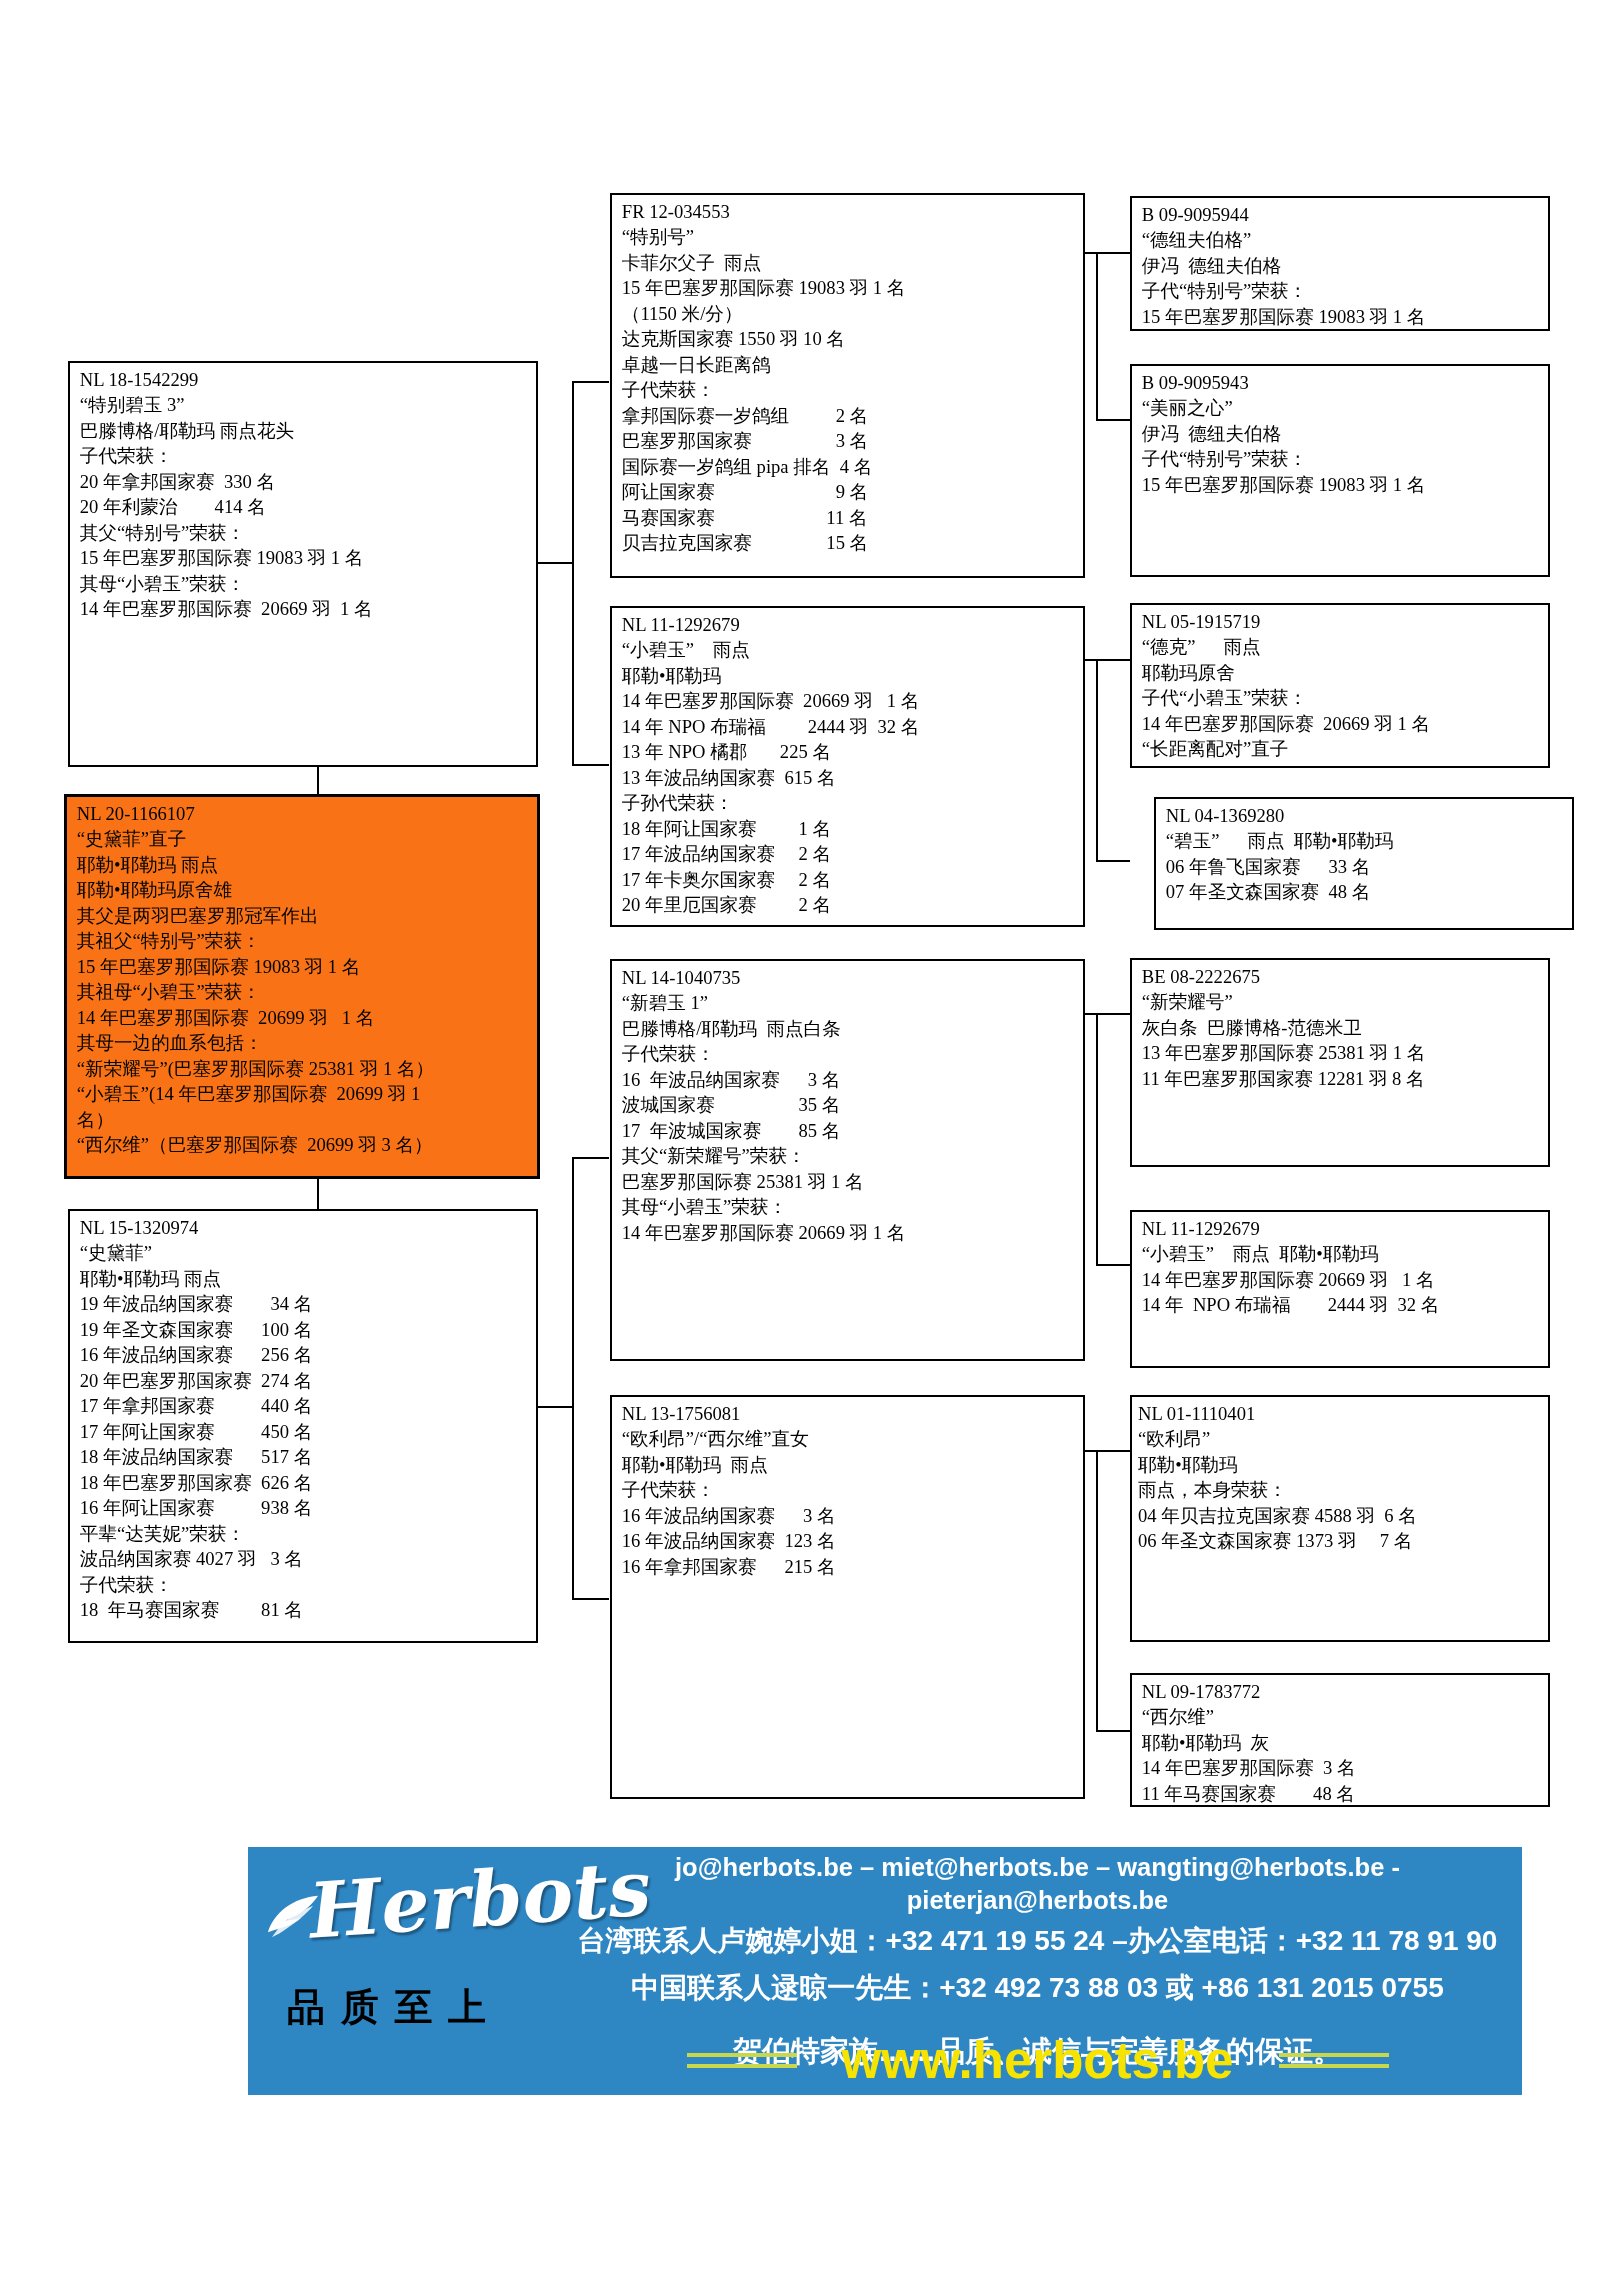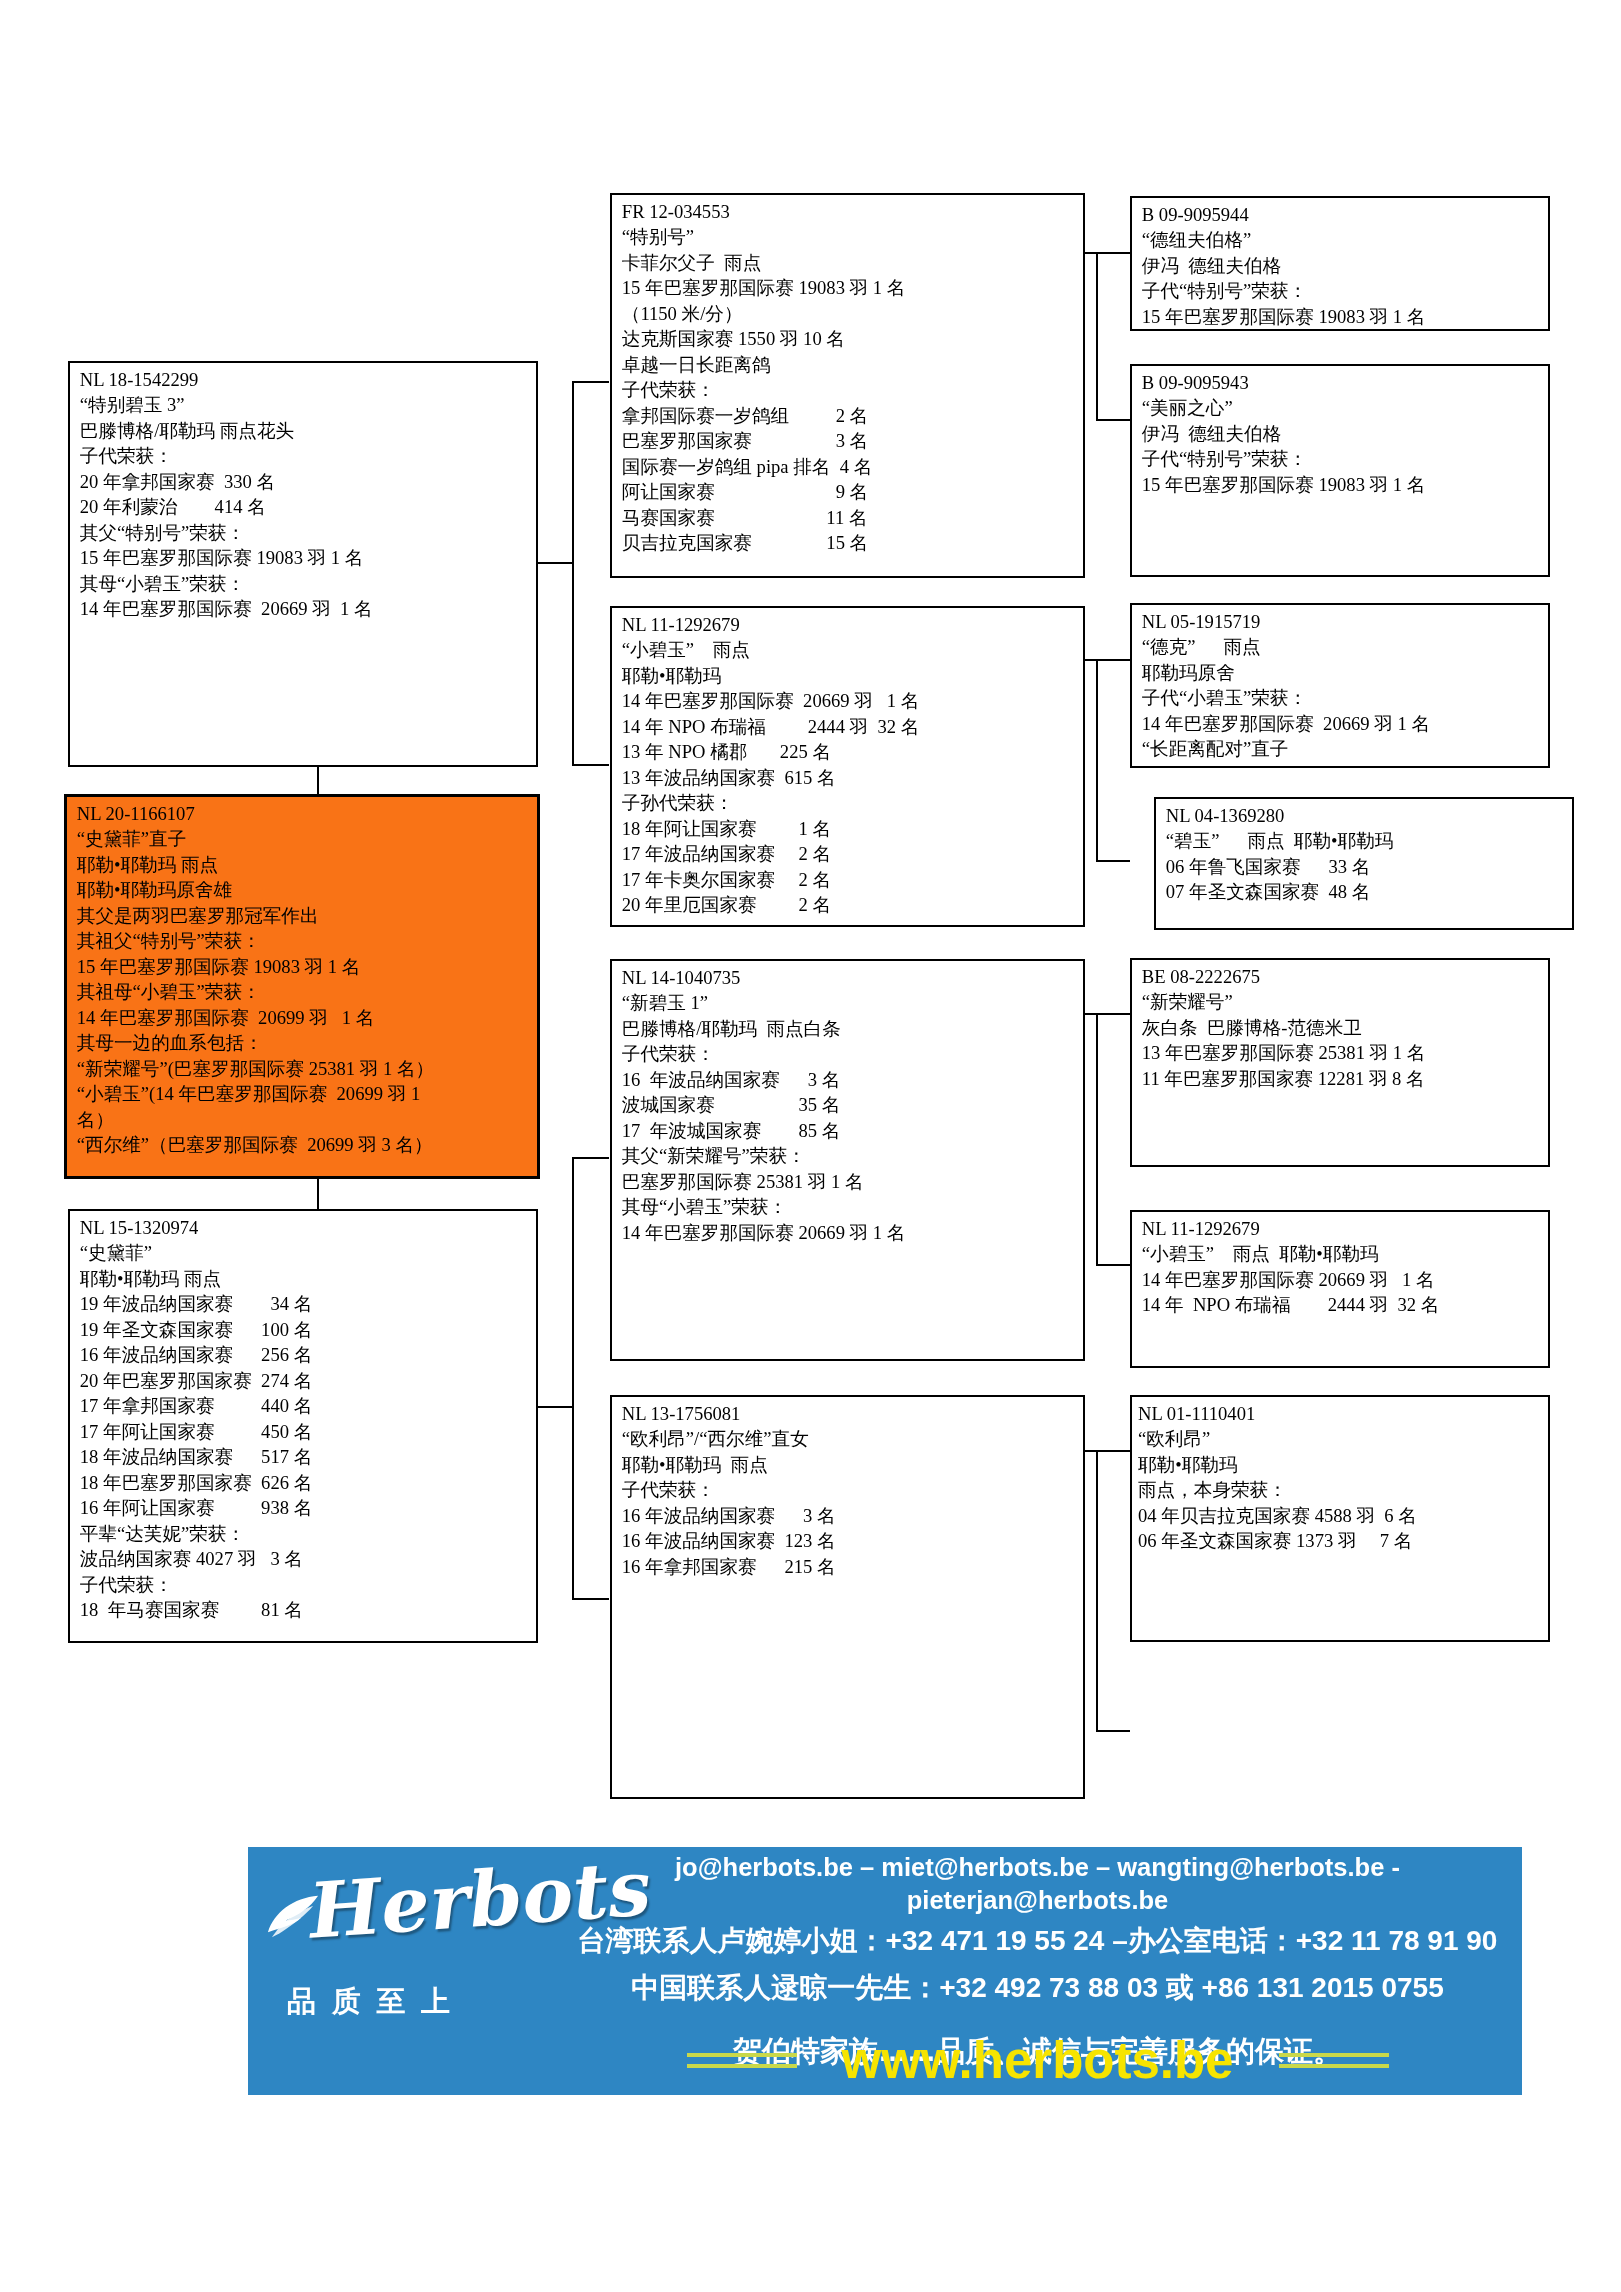--- a/index.html
+++ b/index.html
@@ -12,21 +12,21 @@
   .pbox.subject{border:3.9px solid #000;background:#f97316;}
   .hline{position:absolute;height:2px;background:#000;}
   .vline{position:absolute;width:2px;background:#000;}
   
   #banner{position:absolute;left:248px;top:1847px;width:1274px;height:248px;background:#2e86c3;}
   #logo{position:absolute;left:9.8px;top:2px;width:412px;height:127px;color:#fff;}
   #logo .feather{position:absolute;left:5.9px;top:39px;}
   #logo .script{position:absolute;left:51px;top:5.9px;font-family:"DejaVu Serif","Liberation Serif",serif;
         font-style:italic;font-weight:bold;font-size:76px;transform:rotate(-4deg);
         text-shadow:2px 2.9px 2px rgba(0,0,0,0.35);}
-  #logo-sub{position:absolute;left:39px;top:135px;color:#ffffff;font-weight:bold;font-size:29px;
+  #logo-sub{position:absolute;left:39px;top:135px;color:#000000;font-weight:bold;font-size:38px;
         letter-spacing:15.7px;font-family:"DejaVu Serif","Liberation Serif",serif;}
   #banner-text{position:absolute;left:314px;top:3.9px;width:951px;text-align:center;color:#fff;
         font-family:"Liberation Sans","DejaVu Sans",sans-serif;font-weight:bold;}
   #banner-emails{font-size:25.5px;line-height:33px;}
   #banner-tw{font-size:28px;line-height:47px;}
   #banner-cn{font-size:28px;line-height:47px;}
   #banner-tag{font-size:29px;line-height:39px;margin-top:21.6px;}
   #url-row{position:absolute;left:314px;top:188px;width:951px;display:flex;align-items:center;
         justify-content:center;gap:45px;}
   .deco{width:110px;height:14.7px;border-top:4.9px solid #c9d84a;border-bottom:4.9px solid #c9d84a;box-sizing:border-box;}
@@ -192,20 +192,27 @@
 
   <div class="pbox" style="left:1130px;top:1395px;width:420px;height:247px;padding-left:6px;">
     <div class="ring">NL 01-1110401</div>
     <div class="lines">“欧利昂”
 耶勒•耶勒玛
 雨点，本身荣获：
 04 年贝吉拉克国家赛 4588 羽  6 名
 06 年圣文森国家赛 1373 羽     7 名</div>
   </div>
 
+  <div class="pbox" style="left:1130px;top:1673px;width:420px;height:134px;">
+    <div class="ring">NL 09-1783772</div>
+    <div class="lines">“西尔维”
+耶勒•耶勒玛  灰
+14 年巴塞罗那国际赛  3 名
+11 年马赛国家赛        48 名</div>
+  </div>
 
   <div class="vline" style="left:317px;top:766px;height:29px;"></div>
   <div class="vline" style="left:317px;top:1177px;height:32px;"></div>
 
   <div class="hline" style="left:538px;top:562px;width:36px;"></div>
   <div class="vline" style="left:572px;top:381px;height:384px;"></div>
   <div class="hline" style="left:572px;top:381px;width:37px;"></div>
   <div class="hline" style="left:572px;top:764px;width:37px;"></div>
 
   <div class="hline" style="left:538px;top:1406px;width:36px;"></div>

